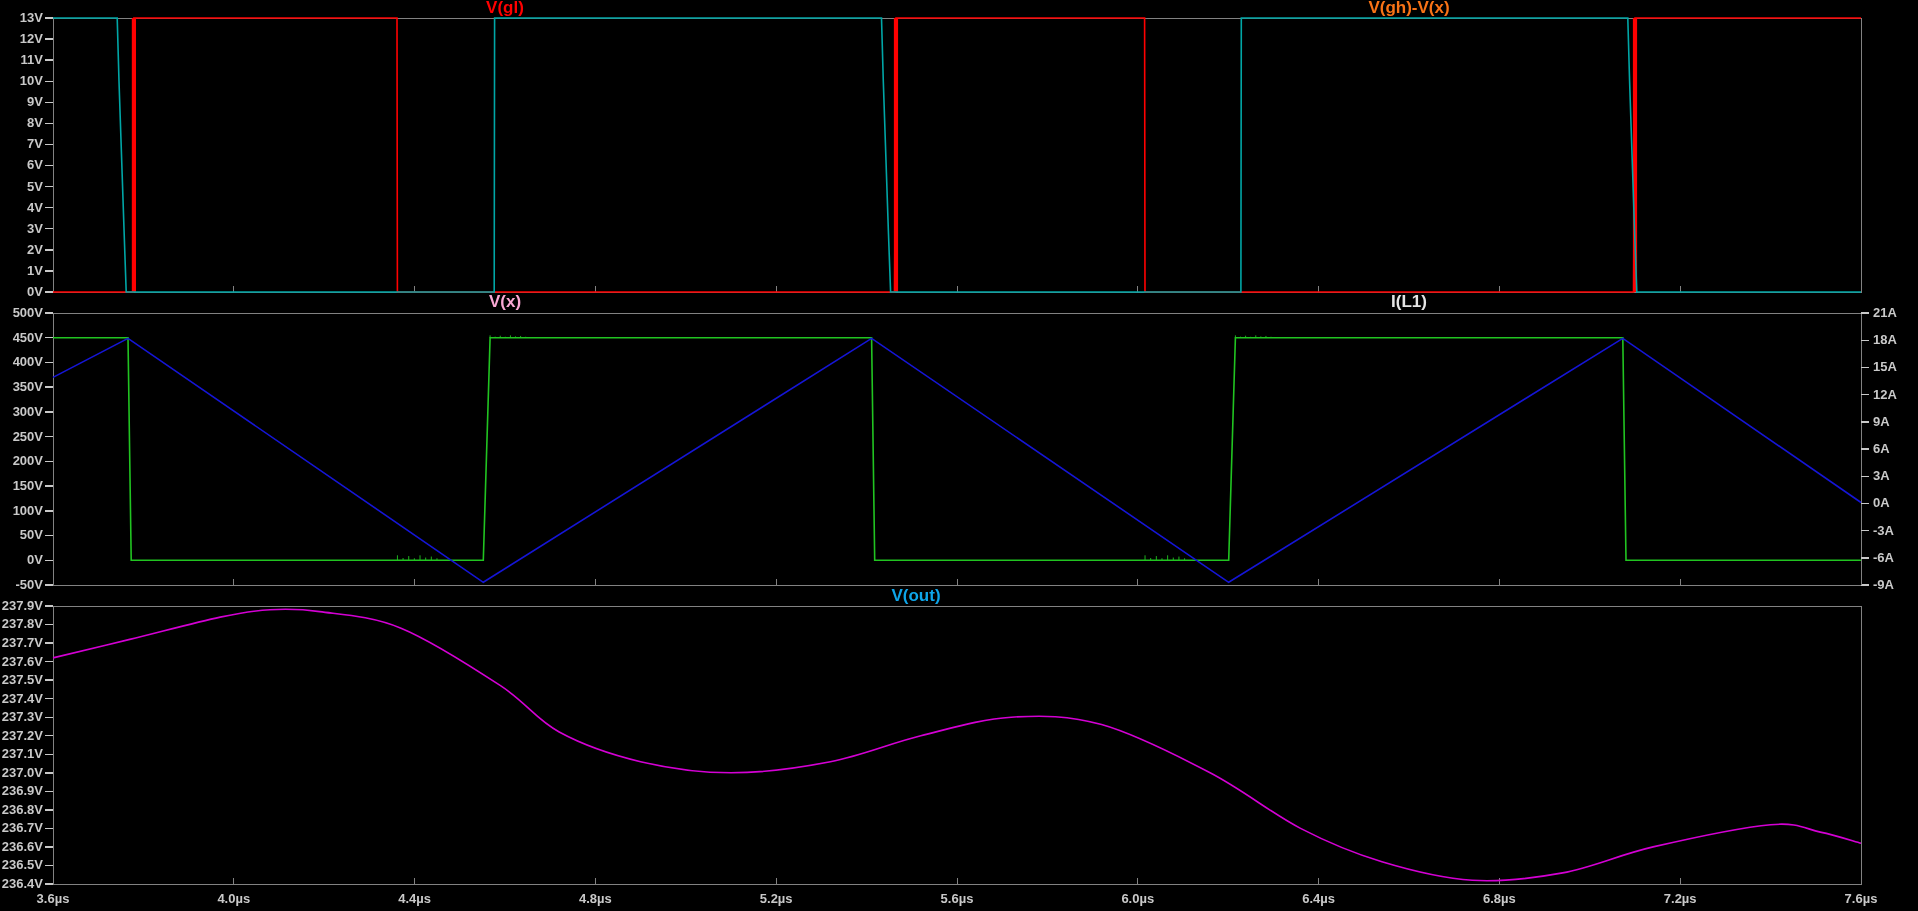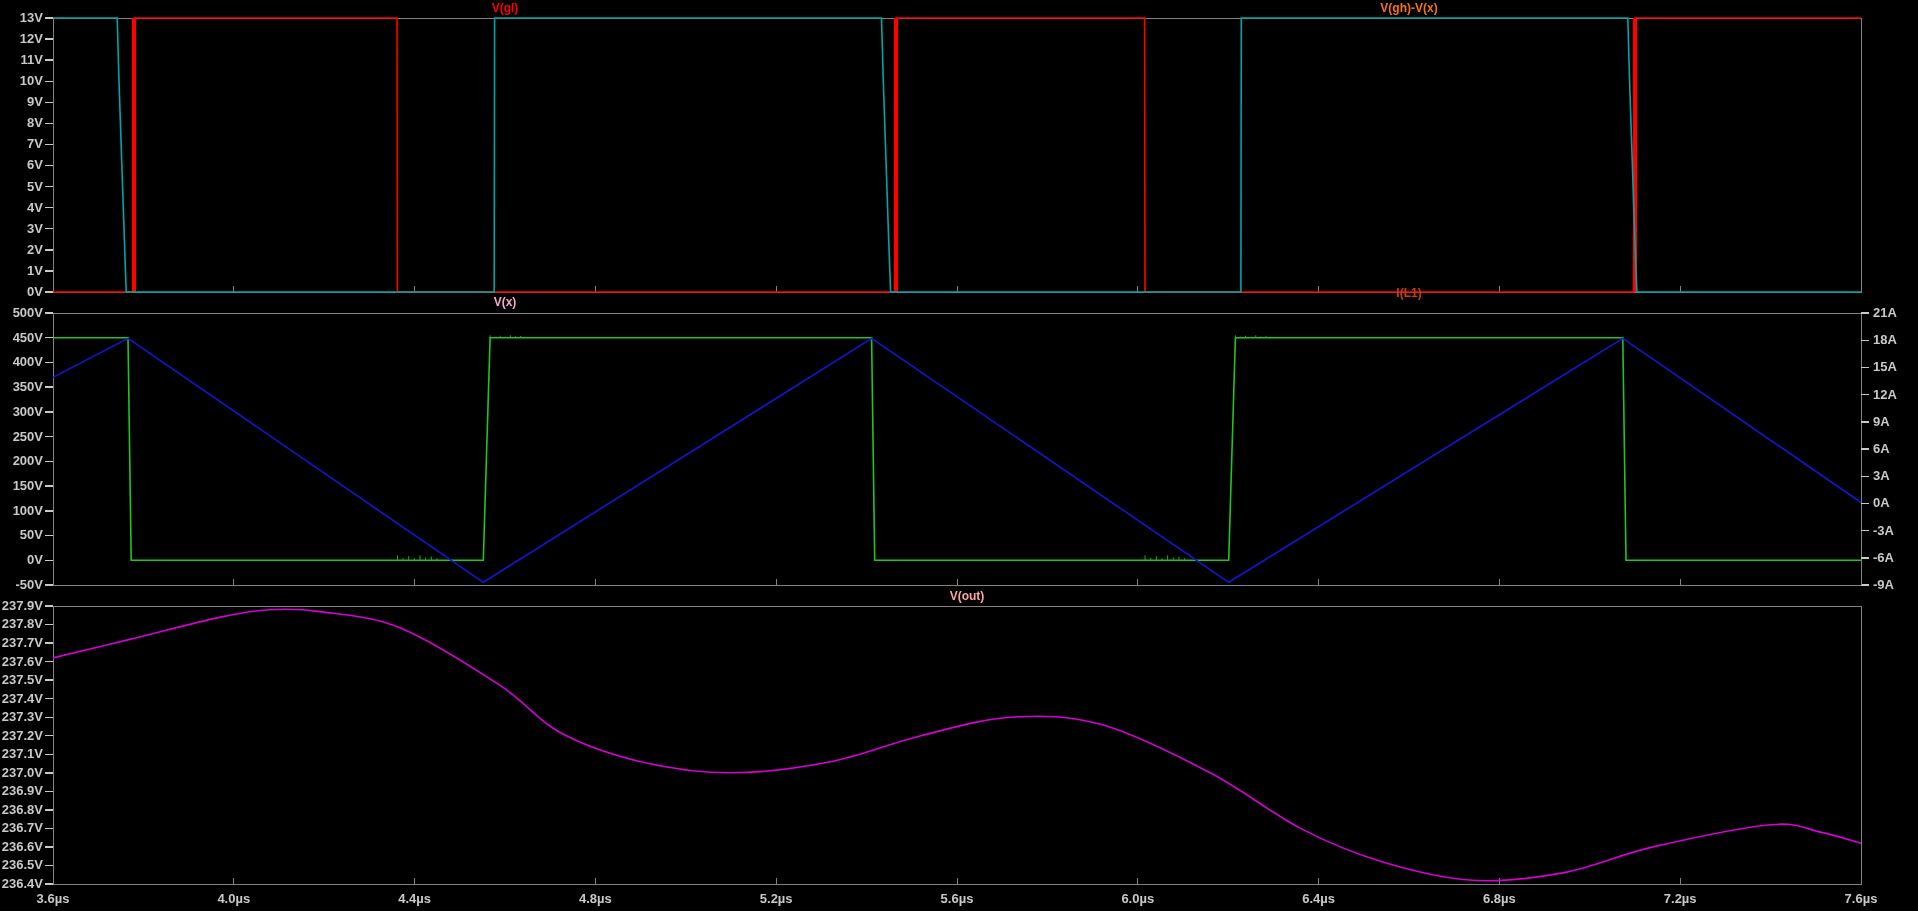--- a/index.html
+++ b/index.html
@@ -1,20 +1,20 @@
 <!DOCTYPE html>
 <html><head>
 <meta charset="utf-8">
 <title>Waveform Viewer</title>
 <style>
   html,body{margin:0;padding:0;background:#000;}
   .stage{position:relative;width:1918px;height:911px;background:#000;overflow:hidden;
          font-family:"Liberation Sans","DejaVu Sans",sans-serif;}
   svg{position:absolute;left:0;top:0;}
-  .trace-label{position:absolute;transform:translateX(-50%);font-size:12px;font-weight:bold;
+  .trace-label{position:absolute;transform:translateX(-50%);font-size:17px;font-weight:bold;
                line-height:14px;white-space:nowrap;letter-spacing:0px;}
 </style>
 </head>
 <body>
 
 <div class="stage">
   <svg id="plot" width="1918" height="911" viewBox="0 0 1918 911">
       <rect x="0" y="0" width="1918" height="911" fill="#000000"></rect>
       <g>
         <rect x="53" y="18" width="1808" height="274" fill="none" stroke="#828282" stroke-width="1" shape-rendering="crispEdges"></rect>
@@ -215,15 +215,15 @@
         <text x="1318.6000000000004" y="900" text-anchor="middle" fill="#c9c9c9" font-size="13px" font-weight="bold" font-family="&quot;Liberation Sans&quot;,&quot;DejaVu Sans&quot;,sans-serif" dominant-baseline="middle">6.4µs</text>
         <text x="1499.4" y="900" text-anchor="middle" fill="#c9c9c9" font-size="13px" font-weight="bold" font-family="&quot;Liberation Sans&quot;,&quot;DejaVu Sans&quot;,sans-serif" dominant-baseline="middle">6.8µs</text>
         <text x="1680.2000000000003" y="900" text-anchor="middle" fill="#c9c9c9" font-size="13px" font-weight="bold" font-family="&quot;Liberation Sans&quot;,&quot;DejaVu Sans&quot;,sans-serif" dominant-baseline="middle">7.2µs</text>
         <text x="1861" y="900" text-anchor="middle" fill="#c9c9c9" font-size="13px" font-weight="bold" font-family="&quot;Liberation Sans&quot;,&quot;DejaVu Sans&quot;,sans-serif" dominant-baseline="middle">7.6µs</text>
       </g>
     </svg>
 
   <span class="trace-label" style="left: 505px; top: 1px; color: rgb(255, 0, 0);">V(gl)</span>
   <span class="trace-label" style="left: 1409px; top: 1px; color: #f97316;">V(gh)-V(x)</span>
   <span class="trace-label" style="left: 505px; top: 295px; color: #f9a8d4;">V(x)</span>
-  <span class="trace-label" style="left: 1409px; top: 286px; color: #c2410c;">I(L1)</span>
-  <span class="trace-label" style="left: 967px; top: 589px; color: #fca5a5;">V(out)</span>
+  <span class="trace-label" style="left: 1409px; top: 295px; color: #e5e5e5;">I(L1)</span>
+  <span class="trace-label" style="left: 916px; top: 589px; color: #0ea5e9;">V(out)</span>
 </div>
 
 </body></html>

